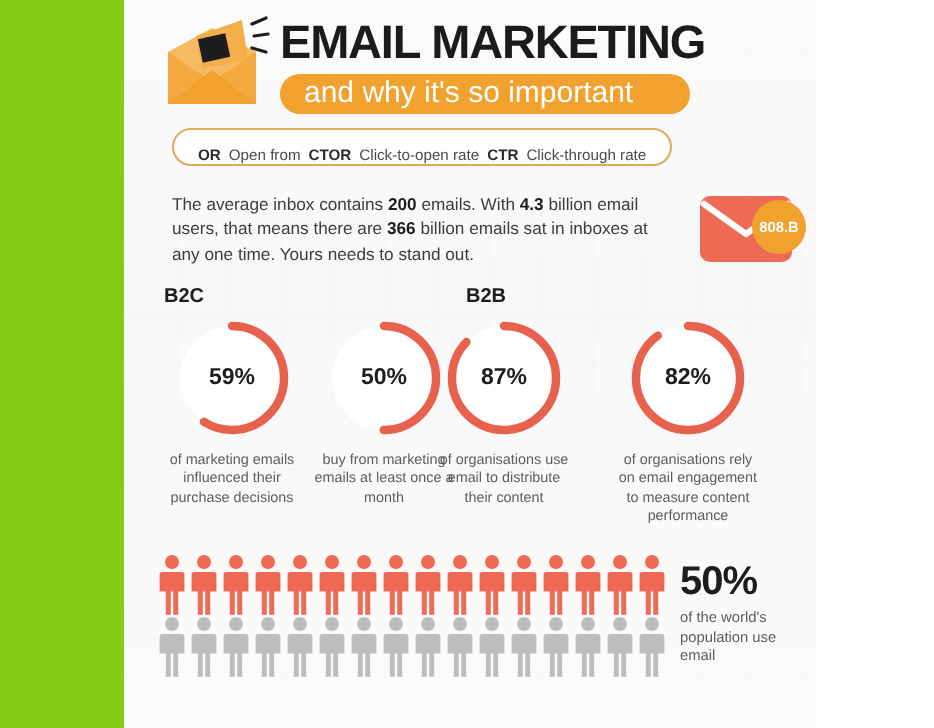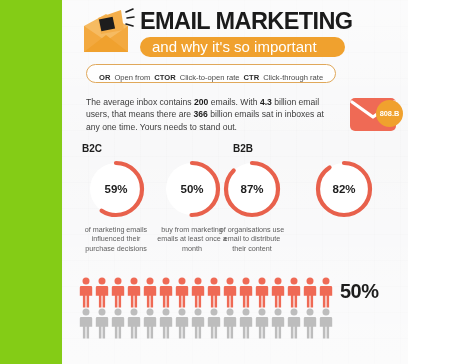--- a/index.html
+++ b/index.html
@@ -340,20 +340,21 @@
     </div>
 
     <div class="donut-group" id="donut-3">
       <div class="donut">
         <svg width="62" height="62" viewBox="0 0 62 62">
           <circle cx="31" cy="31" r="26" fill="#ffffff"></circle>
           <circle class="ring-arc" cx="31" cy="31" r="26" fill="none" stroke="#e8614c" stroke-width="4.2" stroke-linecap="round" transform="rotate(-90 31 31)" stroke-dasharray="147.02653618800232 16.33628179866693"></circle>
         </svg>
         <div class="donut-value">82%</div>
       </div>
+      <div class="donut-caption">of organisations rely on email engagement to measure content performance</div>
     </div>
 
     <div class="picto">
       <div class="picto-row" id="picto-row-top">
           <span class="fig">
             <svg width="16" height="31" viewBox="0 0 16 31">
               <circle cx="8" cy="4" r="3.5" fill="#ef6a55"></circle>
               <path d="M3.2 9 h9.6 a1.4 1.4 0 0 1 1.4 1.4 v8.4 h-3.1 v11.6 h-2.5 v-11.6 h-1.2 v11.6 h-2.5 v-11.6 h-3.1 v-8.4 a1.4 1.4 0 0 1 1.4 -1.4 z" fill="#ef6a55"></path>
             </svg>
           </span>
@@ -543,16 +544,17 @@
             <svg width="16" height="31" viewBox="0 0 16 31">
               <circle cx="8" cy="4" r="3.5" fill="#bdbdbd"></circle>
               <path d="M3.2 9 h9.6 a1.4 1.4 0 0 1 1.4 1.4 v8.4 h-3.1 v11.6 h-2.5 v-11.6 h-1.2 v11.6 h-2.5 v-11.6 h-3.1 v-8.4 a1.4 1.4 0 0 1 1.4 -1.4 z" fill="#bdbdbd"></path>
             </svg>
           </span>
         </div>
     </div>
 
     <div class="picto-stat">
       <div class="stat-number">50%</div>
+      <div class="stat-caption">of the world's population use email</div>
     </div>
 
   </div>
 </div>
 
 </body></html>

